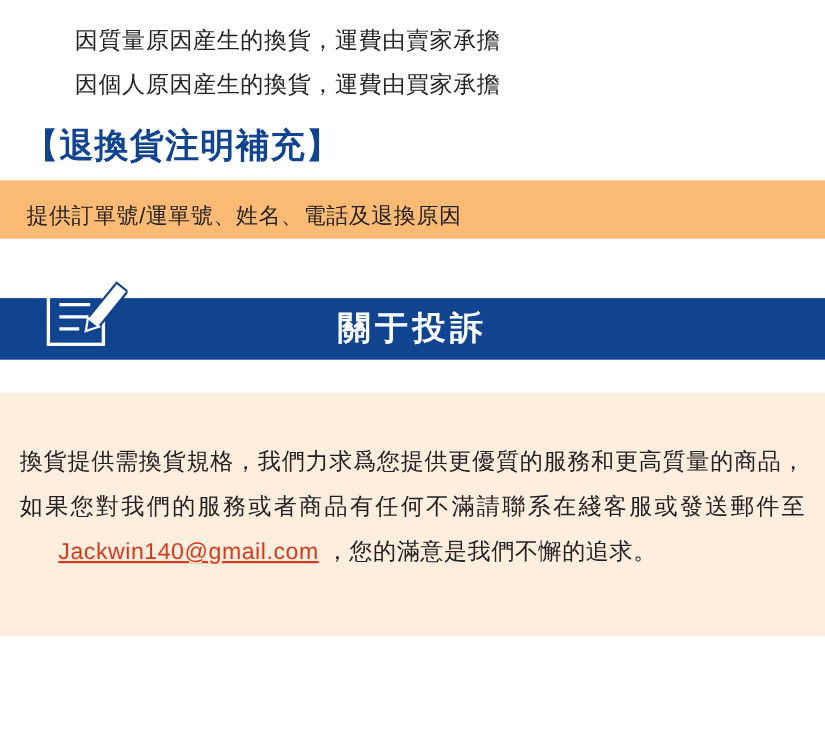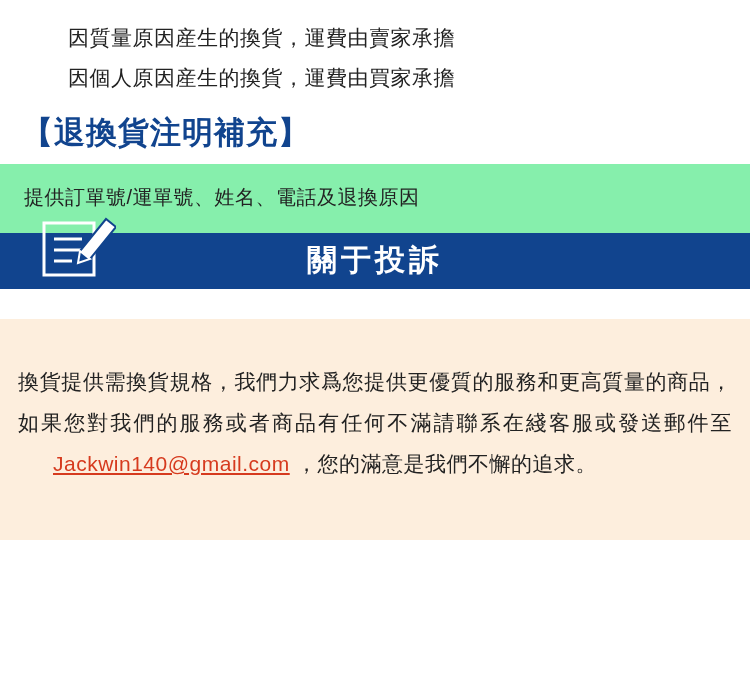--- a/index.html
+++ b/index.html
@@ -16,55 +16,57 @@
   }
   .page {
     position: relative;
     width: 750px;
     height: 676px;
   }
 
   
   .top-lines {
     padding: 18px 0 0 0;
+    font-family: Liberation Serif, serif;
   }
   .top-line {
     font-size: 21px;
     line-height: 1.9;
     color: #222222;
     padding-left: 68px;
     letter-spacing: 0.5px;
   }
 
   
   .section-heading {
     font-size: 31px;
     font-weight: bold;
     color: #11448e;
     letter-spacing: 1px;
     padding: 14px 0 10px 22px;
   }
 
   
   .note-block {
-    background: #86efac;
+    background: #fdba74;
     margin: 0;
-    padding: 16px 0 18px 0;
+    padding: 16px 0 2px 0;
   }
   .note-line {
     font-size: 20px;
     line-height: 1.75;
     color: #222222;
     padding-left: 24px;
     letter-spacing: 0.5px;
   }
 
   
   .banner-wrap {
     position: relative;
+    margin-top: 54px;
     height: 64px;
   }
   .banner-bar {
     position: absolute;
     left: 0;
     top: 0;
     width: 750px;
     height: 56px;
     background: #11448e;
     display: flex;

